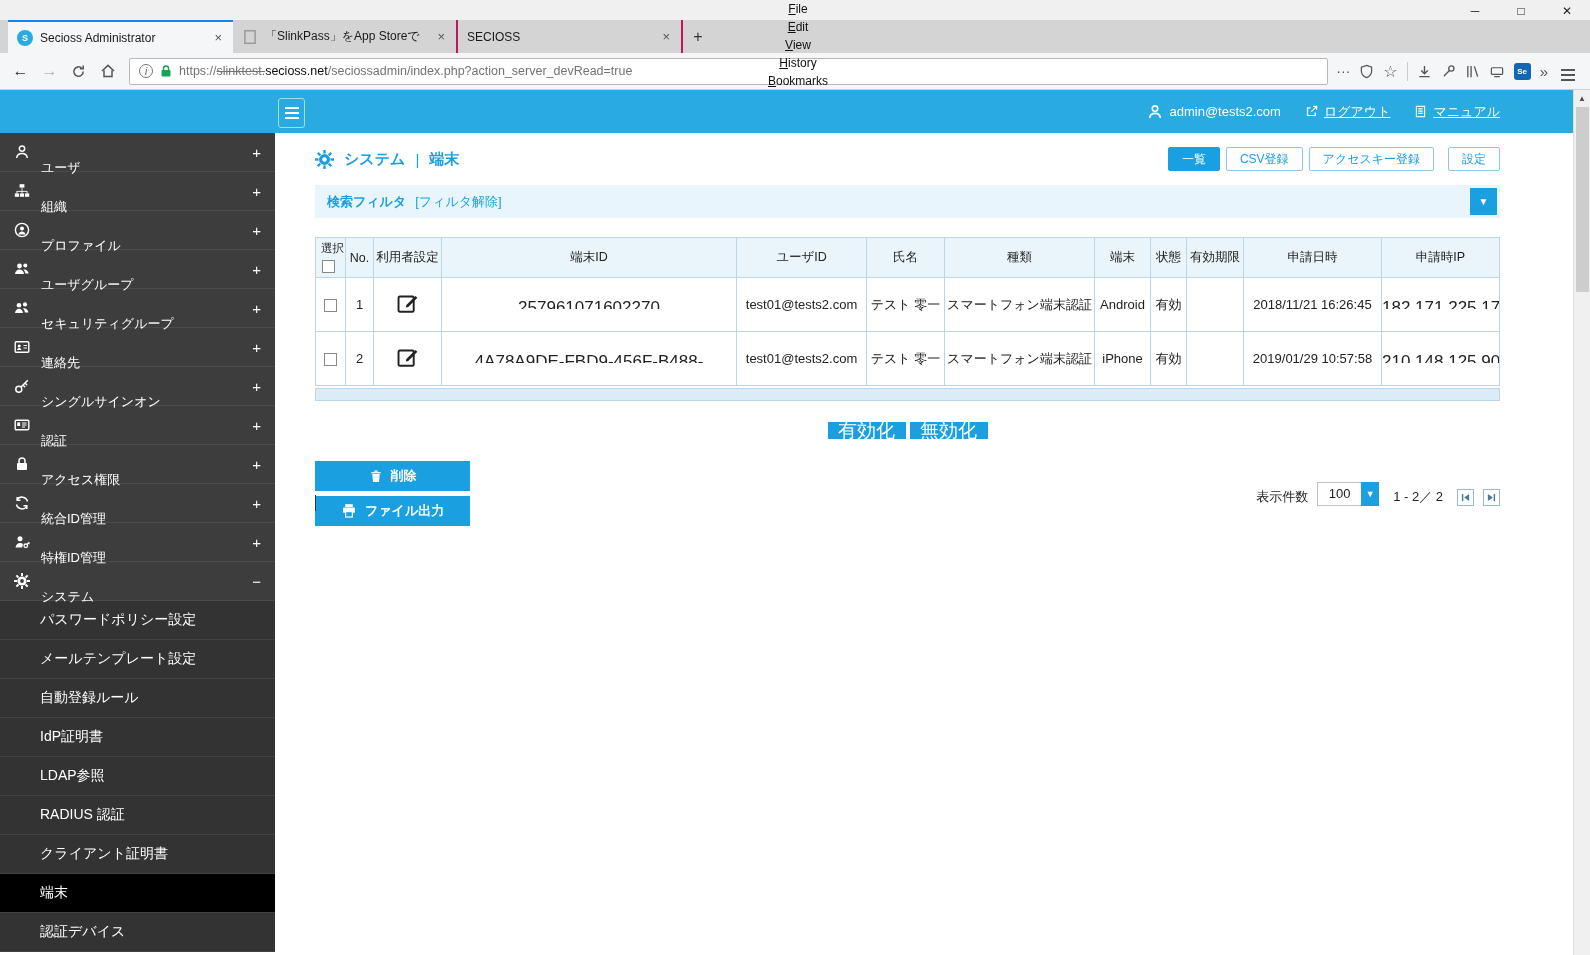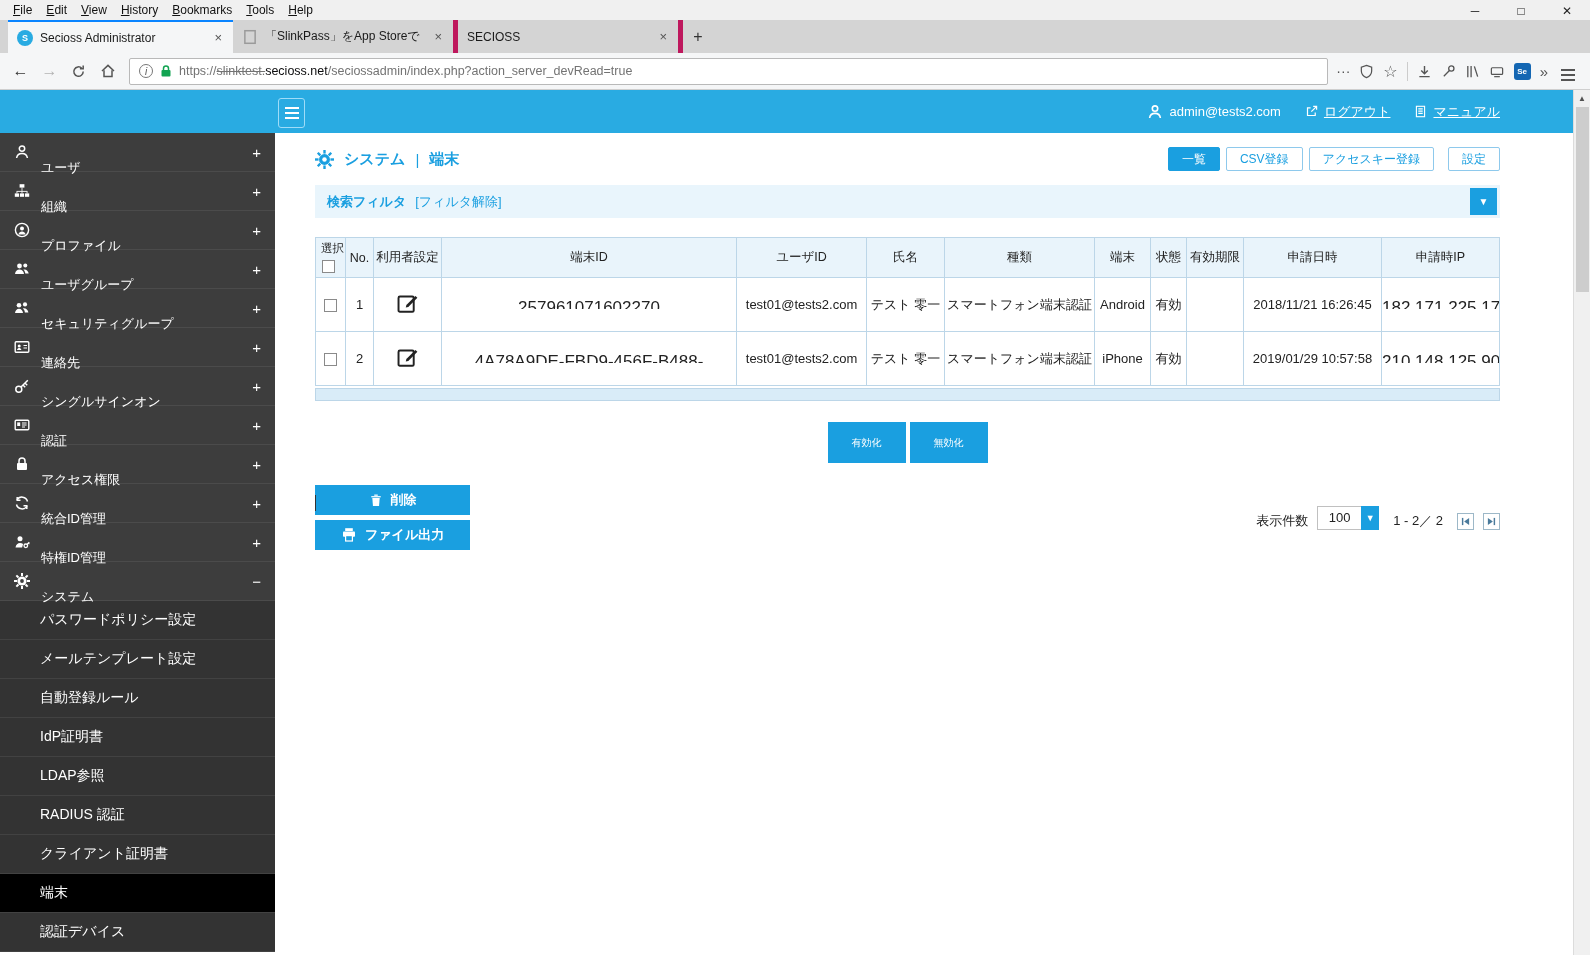--- a/index.html
+++ b/index.html
@@ -1,27 +1,27 @@
 <!DOCTYPE html>
 <html><head>
 <meta charset="utf-8">
 <style>
   * { margin:0; padding:0; box-sizing:border-box; }
   html,body { width:1590px; height:955px; }
   body { font-family:"Liberation Sans", sans-serif; background:#fff; overflow:hidden; position:relative; color:#222; font-size:13px; }
 
   
-  .menubar { height:20px; background:#f0f0f0; display:flex; align-items:center; padding-left:6px; font-size:12px; color:#111; position:relative; }
+  .menubar { height:20px; background:#f0f0f0; display:flex; align-items:center; padding-left:6px; font-size:12px; color:#111; position:relative;flex-direction:column; }
   .menu-item { display:inline-block; padding:2px 7px; }
   .menu-item::first-letter { text-decoration:underline; }
   .win-controls { position:absolute; right:0; top:0; display:flex; }
   .win-btn { width:46px; height:21px; display:flex; align-items:center; justify-content:center; font-size:12px; color:#222; }
 
   .tabbar { height:33px; background:#d4d4d4; display:flex; align-items:stretch; padding-left:8px; }
-  .tab { width:225px; display:flex; align-items:center; gap:7px; padding:0 9px; font-size:12px; color:#1a1a1a; border-right:5px solid #be185d; }
+  .tab { width:225px; display:flex; align-items:center; gap:7px; padding:0 9px; font-size:12px; color:#1a1a1a; border-right:2px solid #be185d; }
   .tab.active { background:#f5f6f7; border-top:2px solid #0a84ff; border-right:none; }
   .tab .title { flex:1; white-space:nowrap; overflow:hidden; }
   .tab .close { color:#555; font-size:13px; padding:0 2px; }
   .favicon-s { width:16px; height:16px; border-radius:50%; background:#29ABE2; color:#fff; font-size:9px; font-weight:bold; display:flex; align-items:center; justify-content:center; flex:0 0 16px; }
   .newtab { width:30px; display:flex; align-items:center; justify-content:center; font-size:16px; color:#333; }
 
   .navbar { height:37px; background:#f5f6f7; border-bottom:1px solid #cfcfcf; display:flex; align-items:center; padding:0 7px; gap:2px; }
   .nav-btn { width:27px; height:26px; display:flex; align-items:center; justify-content:center; font-size:16px; color:#353535; }
   .nav-btn.disabled { color:#b3b3b3; }
   .urlbar { flex:1; height:27px; background:#fff; border:1px solid #b9b9b9; border-radius:2px; display:flex; align-items:center; padding:0 9px; gap:7px; margin:0 6px; font-size:12.5px; white-space:nowrap; overflow:hidden; }
@@ -78,21 +78,21 @@
   td { background:#fff; height:54px; text-align:center; font-size:13px; color:#222; }
   .sel-head { text-align:left; padding:3px 0 4px 5px; vertical-align:top; }
   .sel-head .cbx { margin-top:4px; margin-left:1px; }
   .cbx { width:13px; height:13px; border:1px solid #8a8a8a; background:#fff; display:inline-block; vertical-align:middle; }
   .clip { display:inline-block; height:9px; overflow:hidden; line-height:15px; font-size:17px;text-align:center; }
   .edit-btn { display:inline-flex; align-items:center; justify-content:center; }
 
   .table-foot { margin-top:2px; height:13px; background:#D9ECF8; border:1px solid #bcd6e8; }
 
   .enable-row { display:flex; justify-content:center; gap:4px; margin-top:21px; }
-  .btn-mid { width:78px; height:41px; background:#1A9FE0; color:#fff; font-size:10px; display:flex; align-items:center; justify-content:center; }
+  .btn-mid { width:78px; height:17px; background:#1A9FE0; color:#fff; font-size:19px; display:flex; align-items:center; justify-content:center; }
 
   .bottom-row { display:flex; justify-content:space-between; align-items:center; margin-top:22px; }
   .left-btns { display:flex; gap:5px;flex-direction:column; }
   .btn-big { height:30px; background:#1A9FE0; color:#fff; font-size:13px; font-weight:bold; display:flex; align-items:center; justify-content:center; gap:8px; padding:0 26px; }
   .pager { display:flex; align-items:flex-end; gap:9px; font-size:13px; color:#222; }
   .page-size-box { display:flex; }
   .page-size-val { width:44px; height:24px; border:1px solid #c0c0c0; border-right:none; background:#fff; display:flex; align-items:center; justify-content:center; font-size:13px; }
   .page-size-dd { width:18px; height:24px; background:#1A9FE0; color:#fff; font-size:9px; display:flex; align-items:center; justify-content:center; }
   .pg-range { margin:0 5px; }
   .pg-btn { width:17px; height:17px; border:1px solid #9db8c8; background:#fff; display:flex; align-items:center; justify-content:center; }

